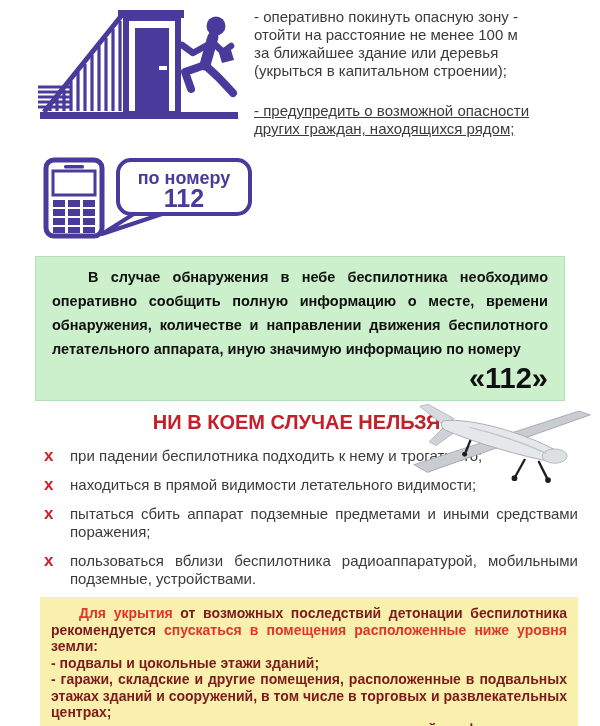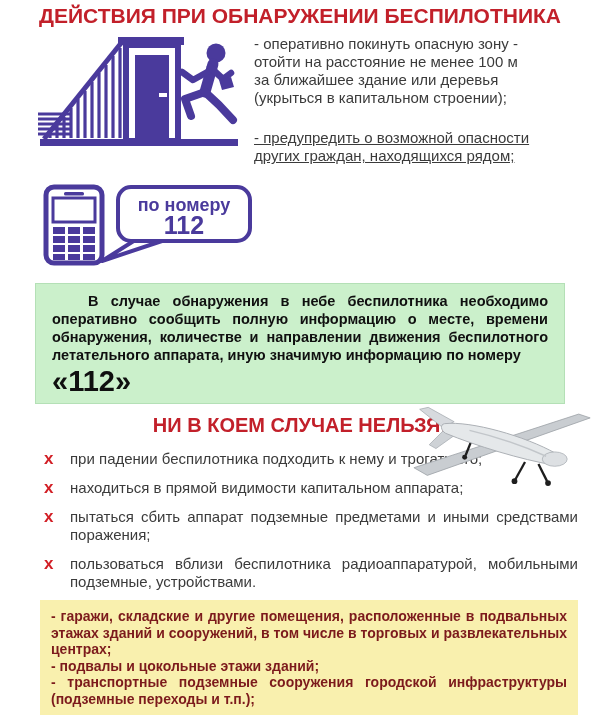--- a/index.html
+++ b/index.html
@@ -19,22 +19,22 @@
   .icon-col{flex:none;}
   .text-col{flex:1;padding-left:10px;color:#3b3b3b;font-size:15px;line-height:18px;}
   .text-col p{margin:0 0 22px;white-space:pre-line;}
   .text-col p:last-child{margin-bottom:0;text-decoration:underline;}
   svg text{font-family:"Liberation Sans",sans-serif;}
   
   .green-box{
     margin:12px 35px 0 35px;background:#cbf0cb;border:1px solid #b4e0b6;
     padding:8px 16px 6px;color:#101010;font-weight:bold;
   }
-  .gb-text{margin:0;font-size:14.5px;line-height:18px;text-align:justify;text-indent:36px;}
-  .gb-number{text-align:left;font-size:29px;line-height:32px;margin-top:1px;}
+  .gb-text{margin:0;font-size:14.5px;line-height:24px;text-align:justify;text-indent:36px;}
+  .gb-number{text-align:right;font-size:29px;line-height:32px;margin-top:1px;}
   
   .prohibited{position:relative;margin-top:6px;}
   .drone{position:absolute;top:-10px;right:6px;width:182px;height:92px;}
   .proh-heading{
     margin:10px 0 0;text-align:center;color:#c2202a;
     font-size:20px;font-weight:bold;line-height:22px;
   }
   .x-list{margin:14px 22px 0 44px;}
   .x-item{display:flex;margin-bottom:11px;color:#3b3b3b;font-size:15px;line-height:18px;}
   .x-item:last-child{margin-bottom:0;}
@@ -51,21 +51,20 @@
   }
   .yb-lead{margin:0;text-align:justify;text-indent:28px;}
   .yb-lead .red{color:#e0352a;}
   .yb-item{margin:0;text-align:justify;}
 </style>
 </head>
 <body>
 
 <div class="page">
 
-  <h1 class="title">ДЕЙСТВИЯ ПРИ ОБНАРУЖЕНИИ БЕСПИЛОТНИКА</h1>
 
   <div class="row row1">
     <div class="icon-col">
       <svg width="212" height="116" viewBox="0 0 212 116" aria-hidden="true">
         <g stroke="#4a3a9c" fill="#4a3a9c">
 
           <rect x="8" y="104" width="198" height="7" stroke="none"></rect>
 
           <g stroke-width="3" fill="none">
             <line x1="6" y1="79" x2="38" y2="79"></line>
@@ -179,33 +178,34 @@
       <path d="M60 27 C90 34 120 45 140 54" fill="none" stroke="#c2c6ca" stroke-width="1.5"></path>
     </svg>
     <h2 class="proh-heading">НИ В КОЕМ СЛУЧАЕ НЕЛЬЗЯ:</h2>
     <div class="x-list">
       <div class="x-item">
         <span class="x-mark">x</span>
         <span class="x-text">при падении беспилотника подходить к нему и трогать его;</span>
       </div>
       <div class="x-item">
         <span class="x-mark">x</span>
-        <span class="x-text">находиться в прямой видимости капитальном аппарата;</span>
+        <span class="x-text">находиться в прямой видимости летательного видимости;</span>
       </div>
       <div class="x-item">
         <span class="x-mark">x</span>
         <span class="x-text">пытаться сбить аппарат подземные предметами и иными средствами поражения;</span>
       </div>
       <div class="x-item">
         <span class="x-mark">x</span>
         <span class="x-text">пользоваться вблизи беспилотника радиоаппаратурой, мобильными подземные, устройствами.</span>
       </div>
     </div>
   </div>
 
   <div class="yellow-box">
+    <p class="yb-lead"><span class="red">Для укрытия </span><span>от возможных последствий детонации беспилотника рекомендуется </span><span class="red">спускаться в помещения расположенные ниже уровня </span><span>земли:</span></p>
+    <p class="yb-item">- подвалы и цокольные этажи зданий;</p>
     <p class="yb-item">- гаражи, складские и другие помещения, расположенные в подвальных этажах зданий и сооружений, в том числе в торговых и развлекательных центрах;</p>
-    <p class="yb-item">- подвалы и цокольные этажи зданий;</p>
     <p class="yb-item">- транспортные подземные сооружения городской инфраструктуры (подземные переходы и т.п.);</p>
 
   </div>
 
 </div>
 
 </body></html>

